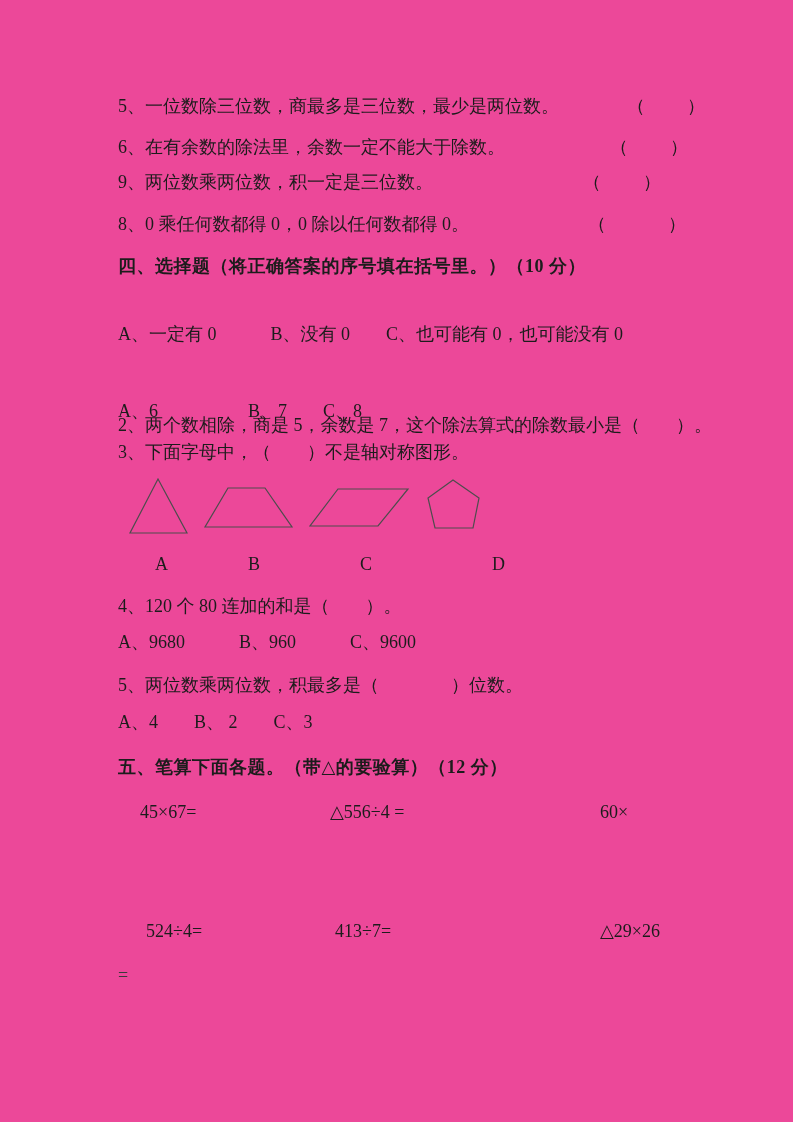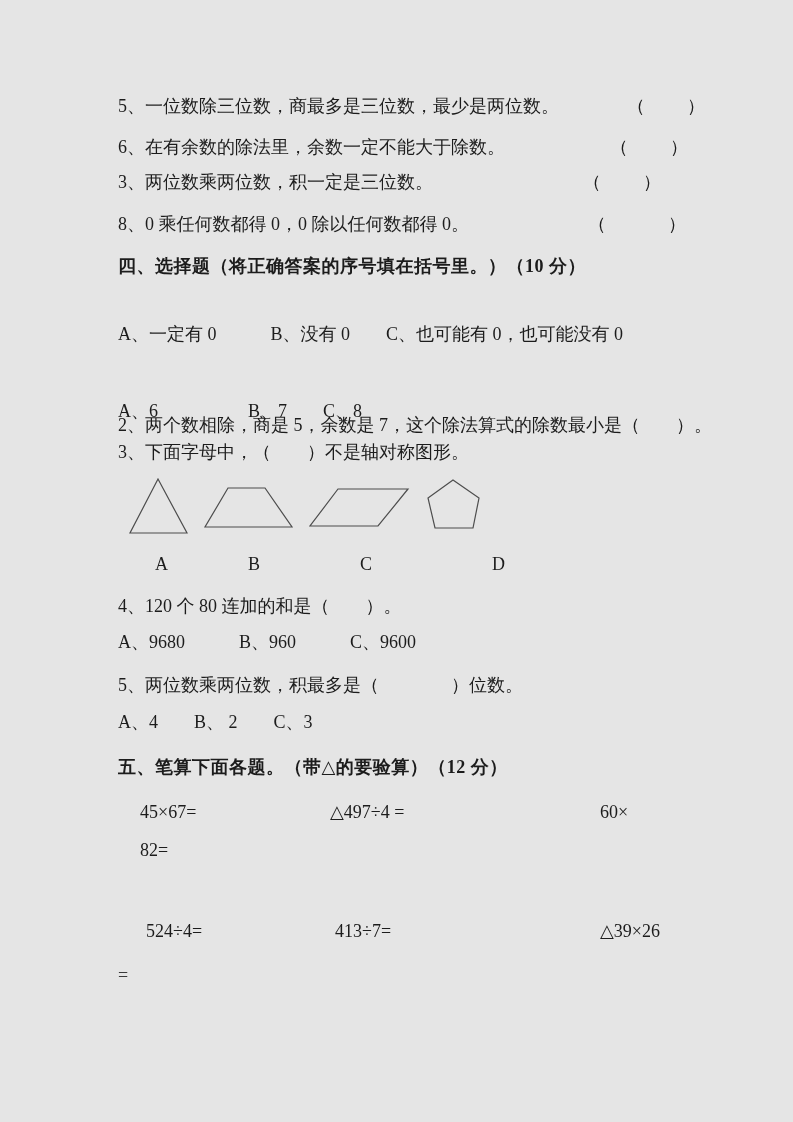--- a/index.html
+++ b/index.html
@@ -4,21 +4,21 @@
 <style>
   html, body {
     margin: 0;
     padding: 0;
     background: #ffffff;
   }
   .page {
     position: relative;
     width: 793px;
     height: 1122px;
-    background: #e5e5e5;
+    background: #ec4899;
     font-family: "Liberation Serif", "DejaVu Serif", serif;
     color: #1c1c1c;
     overflow: hidden;
   }
   .line {
     position: absolute;
     left: 118px;
     font-size: 18px;
     line-height: 22px;
     white-space: nowrap;
@@ -106,21 +106,21 @@
 
   <div class="line judge-row l-judge1">
     <span>5、一位数除三位数，商最多是三位数，最少是两位数。</span>
     <span class="judge-bracket">（　　）</span>
   </div>
   <div class="line judge-row l-judge2">
     <span>6、在有余数的除法里，余数一定不能大于除数。</span>
     <span class="judge-bracket">（　　）</span>
   </div>
   <div class="line judge-row l-judge3">
-    <span>3、两位数乘两位数，积一定是三位数。</span>
+    <span>9、两位数乘两位数，积一定是三位数。</span>
     <span class="judge-bracket">（　　）</span>
   </div>
   <div class="line judge-row l-judge4">
     <span>8、0 乘任何数都得 0，0 除以任何数都得 0。</span>
     <span class="judge-bracket">（　　　）</span>
   </div>
 
   <div class="line section-title l-sec4-title">四、选择题（将正确答案的序号填在括号里。）（10 分）</div>
 
   <div class="line l-q1opts">A、一定有 0　　　B、没有 0　　C、也可能有 0，也可能没有 0</div>
@@ -146,29 +146,26 @@
   <div class="line l-q4">4、120 个 80 连加的和是（　　）。</div>
   <div class="line l-q4opts">A、9680　　　B、960　　　C、9600</div>
 
   <div class="line l-q5">5、两位数乘两位数，积最多是（　　　　）位数。</div>
   <div class="line l-q5opts">A、4　　B、 2　　C、3</div>
 
   <div class="line section-title l-sec5-title">五、笔算下面各题。（带△的要验算）（12 分）</div>
 
   <div class="calc-row l-calcrow1">
     <span class="calc-item calc-1a">45×67=</span>
-    <span class="calc-item calc-1b">△497÷4 =</span>
+    <span class="calc-item calc-1b">△556÷4 =</span>
     <span class="calc-item calc-1c">60×</span>
-  </div>
-  <div class="calc-row l-calcrow1wrap">
-    <span class="calc-item calc-1wrap">82=</span>
   </div>
 
   <div class="calc-row l-calcrow2">
     <span class="calc-item calc-2a">524÷4=</span>
     <span class="calc-item calc-2b">413÷7=</span>
-    <span class="calc-item calc-2c">△39×26</span>
+    <span class="calc-item calc-2c">△29×26</span>
   </div>
   <div class="calc-row l-calcrow2wrap">
     <span class="calc-item calc-2wrap">=</span>
   </div>
 
 </div>
 
 </body></html>

